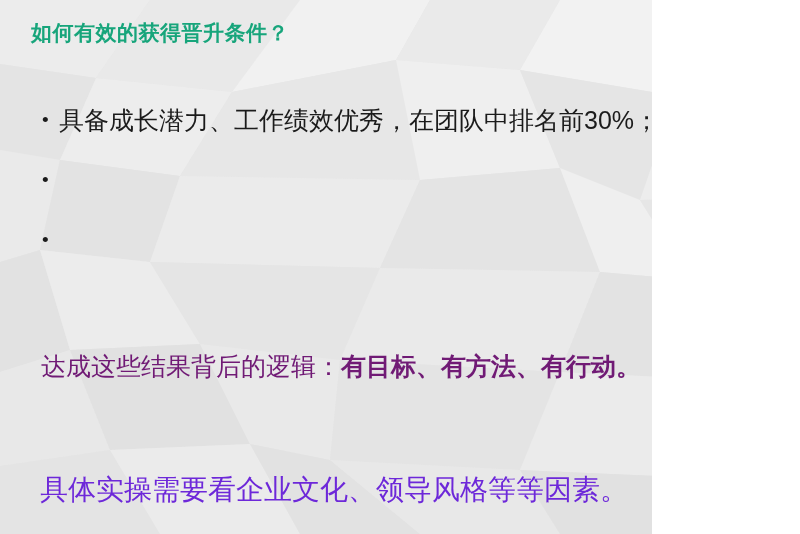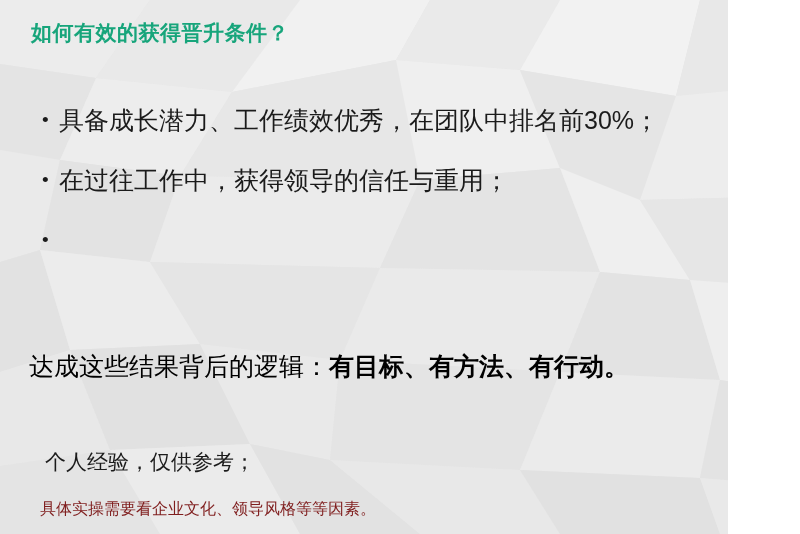--- a/index.html
+++ b/index.html
@@ -2,21 +2,21 @@
 <html lang="zh"><head>
 <meta charset="utf-8">
 <style>
   html, body {
     margin: 0;
     padding: 0;
     background: #ffffff;
   }
   #slide {
     position: relative;
-    width: 728px;
+    width: 652px;
     height: 534px;
     overflow: hidden;
     background: #e7e7e7;
     font-family: "Liberation Sans", "DejaVu Sans", sans-serif;
     text-decoration: underline;
     -webkit-font-smoothing: antialiased;
   }
   #poly-bg {
     position: absolute;
     inset: 0;
@@ -69,47 +69,47 @@
     flex: 0 0 auto;
   }
   .bullet-text {
     display: inline-block;
     text-align: center;
   }
 
   
   #logic-line {
     position: absolute;
-    left: 29px;
+    left: 41px;
     top: 348px;
     font-size: 25px;
-    color: #000000;
+    color: #701a75;
     line-height: 36px;
     white-space: nowrap;
   }
   #logic-line .strong {
     font-weight: bold;
   }
 
   
   #footnote-1 {
     position: absolute;
     left: 45px;
     top: 447px;
     font-size: 21px;
     color: #1b1b1b;
     line-height: 30px;
     white-space: nowrap;
   }
   #footnote-2 {
     position: absolute;
     left: 40px;
-    top: 493px;
-    font-size: 16px;
-    color: #7f1d1d;
+    top: 474px;
+    font-size: 28px;
+    color: #6d28d9;
     line-height: 32px;
     white-space: nowrap;
   }
 
   
   #watermark {
     position: absolute;
     right: 21px;
     top: 494px;
     font-size: 14px;
@@ -174,32 +174,30 @@
 
     <ul id="bullet-list">
 
       <li class="bullet-item">
         <span class="bullet-dot">•</span>
         <span class="bullet-text">具备成长潜力、工作绩效优秀，在团队中排名前30%；</span>
       </li>
 
       <li class="bullet-item">
         <span class="bullet-dot">•</span>
-        <span class="bullet-text">在过往工作中，获得领导的信任与重用；</span>
       </li>
 
       <li class="bullet-item">
         <span class="bullet-dot">•</span>
       </li>
 
     </ul>
 
     <div id="logic-line">
       <span>达成这些结果背后的逻辑：</span><span class="strong">有目标、有方法、有行动。</span>
     </div>
 
-    <div id="footnote-1">个人经验，仅供参考；</div>
 
     <div id="footnote-2">具体实操需要看企业文化、领导风格等等因素。</div>
 
 
   </div>
 </div>
 
 </body></html>

